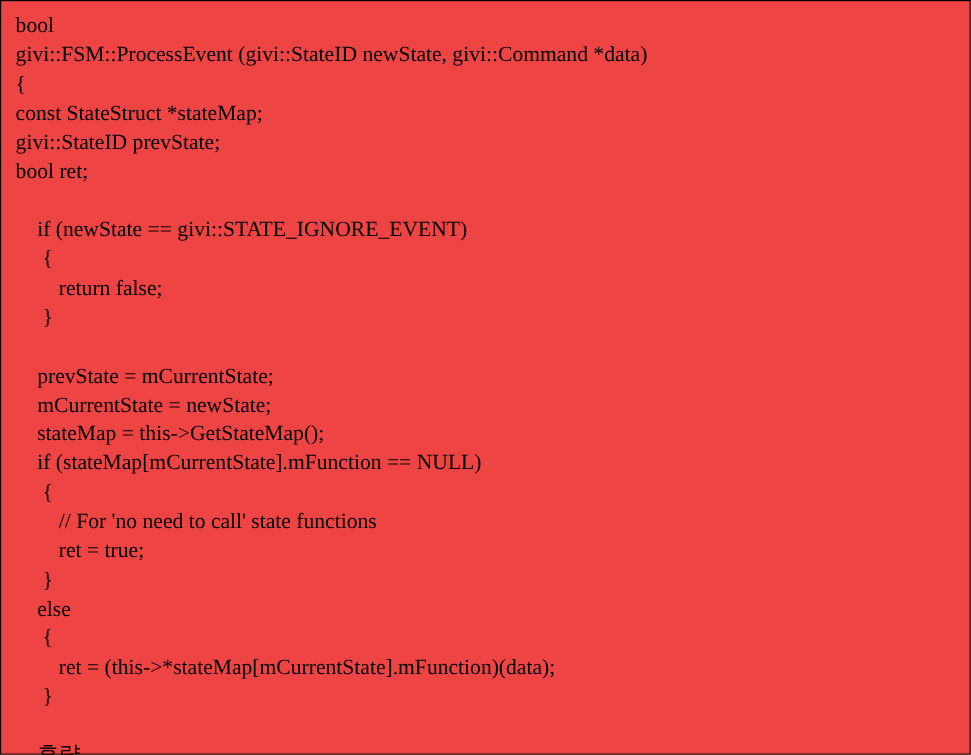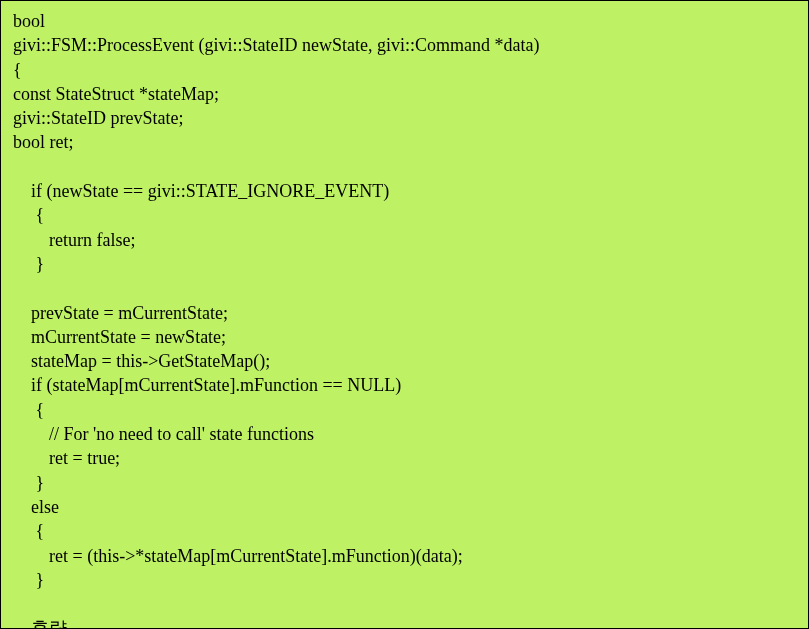--- a/index.html
+++ b/index.html
@@ -6,21 +6,21 @@
       margin: 0;
       padding: 0;
       background: #ffffff;
       font-family: "Times New Roman", Times, serif;
     }
     .container {
       width: 809px;
       height: 629px;
       box-sizing: border-box;
       border: 1px solid #000000;
-      background: #bef264;
+      background: #ef4444;
       padding: 8px 12px;
     }
     .code-block {
       font-family: "Times New Roman", Times, serif;
       font-size: 18px;
       line-height: 1.35;
       white-space: pre;
       color: #000000;
     }
   </style>

